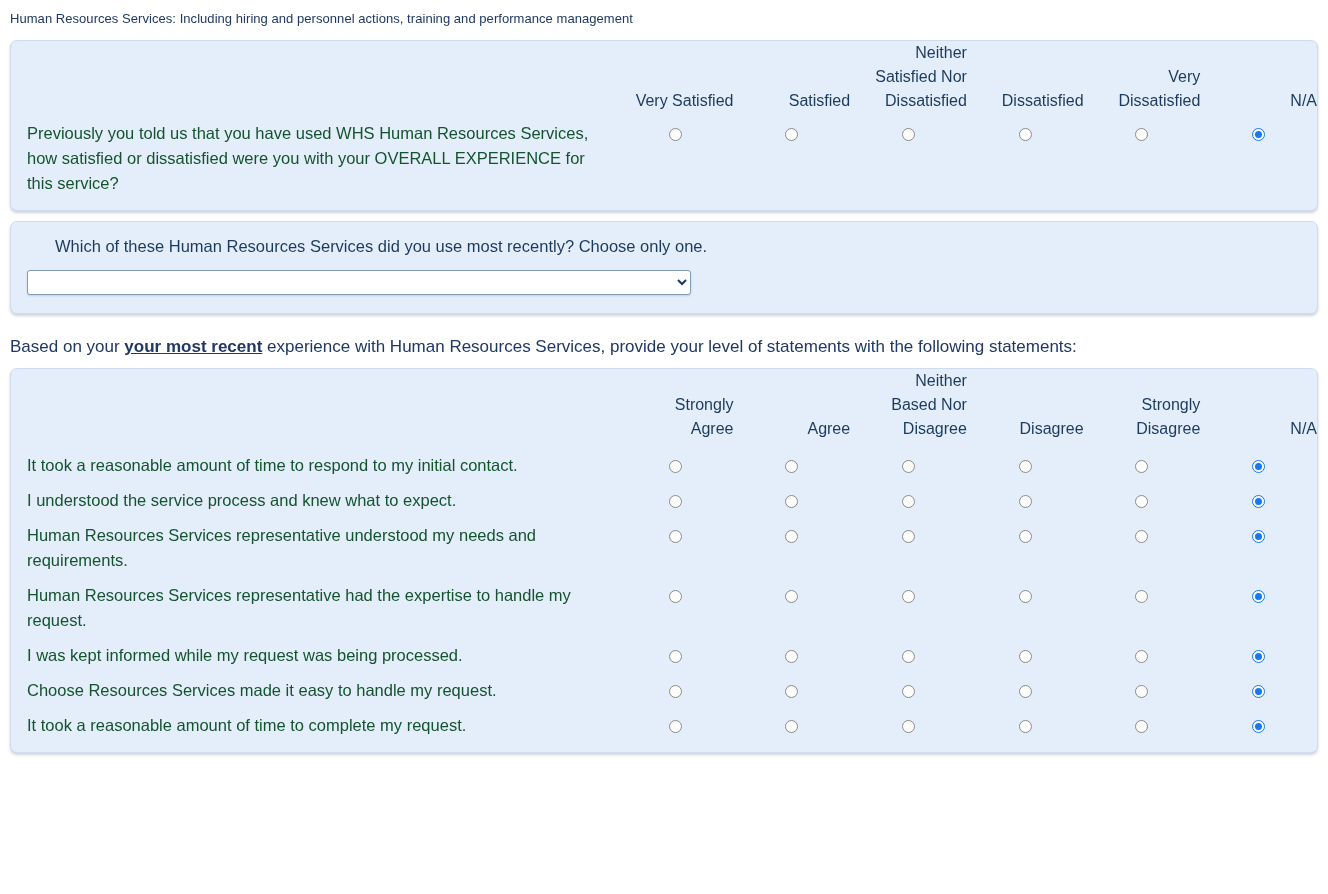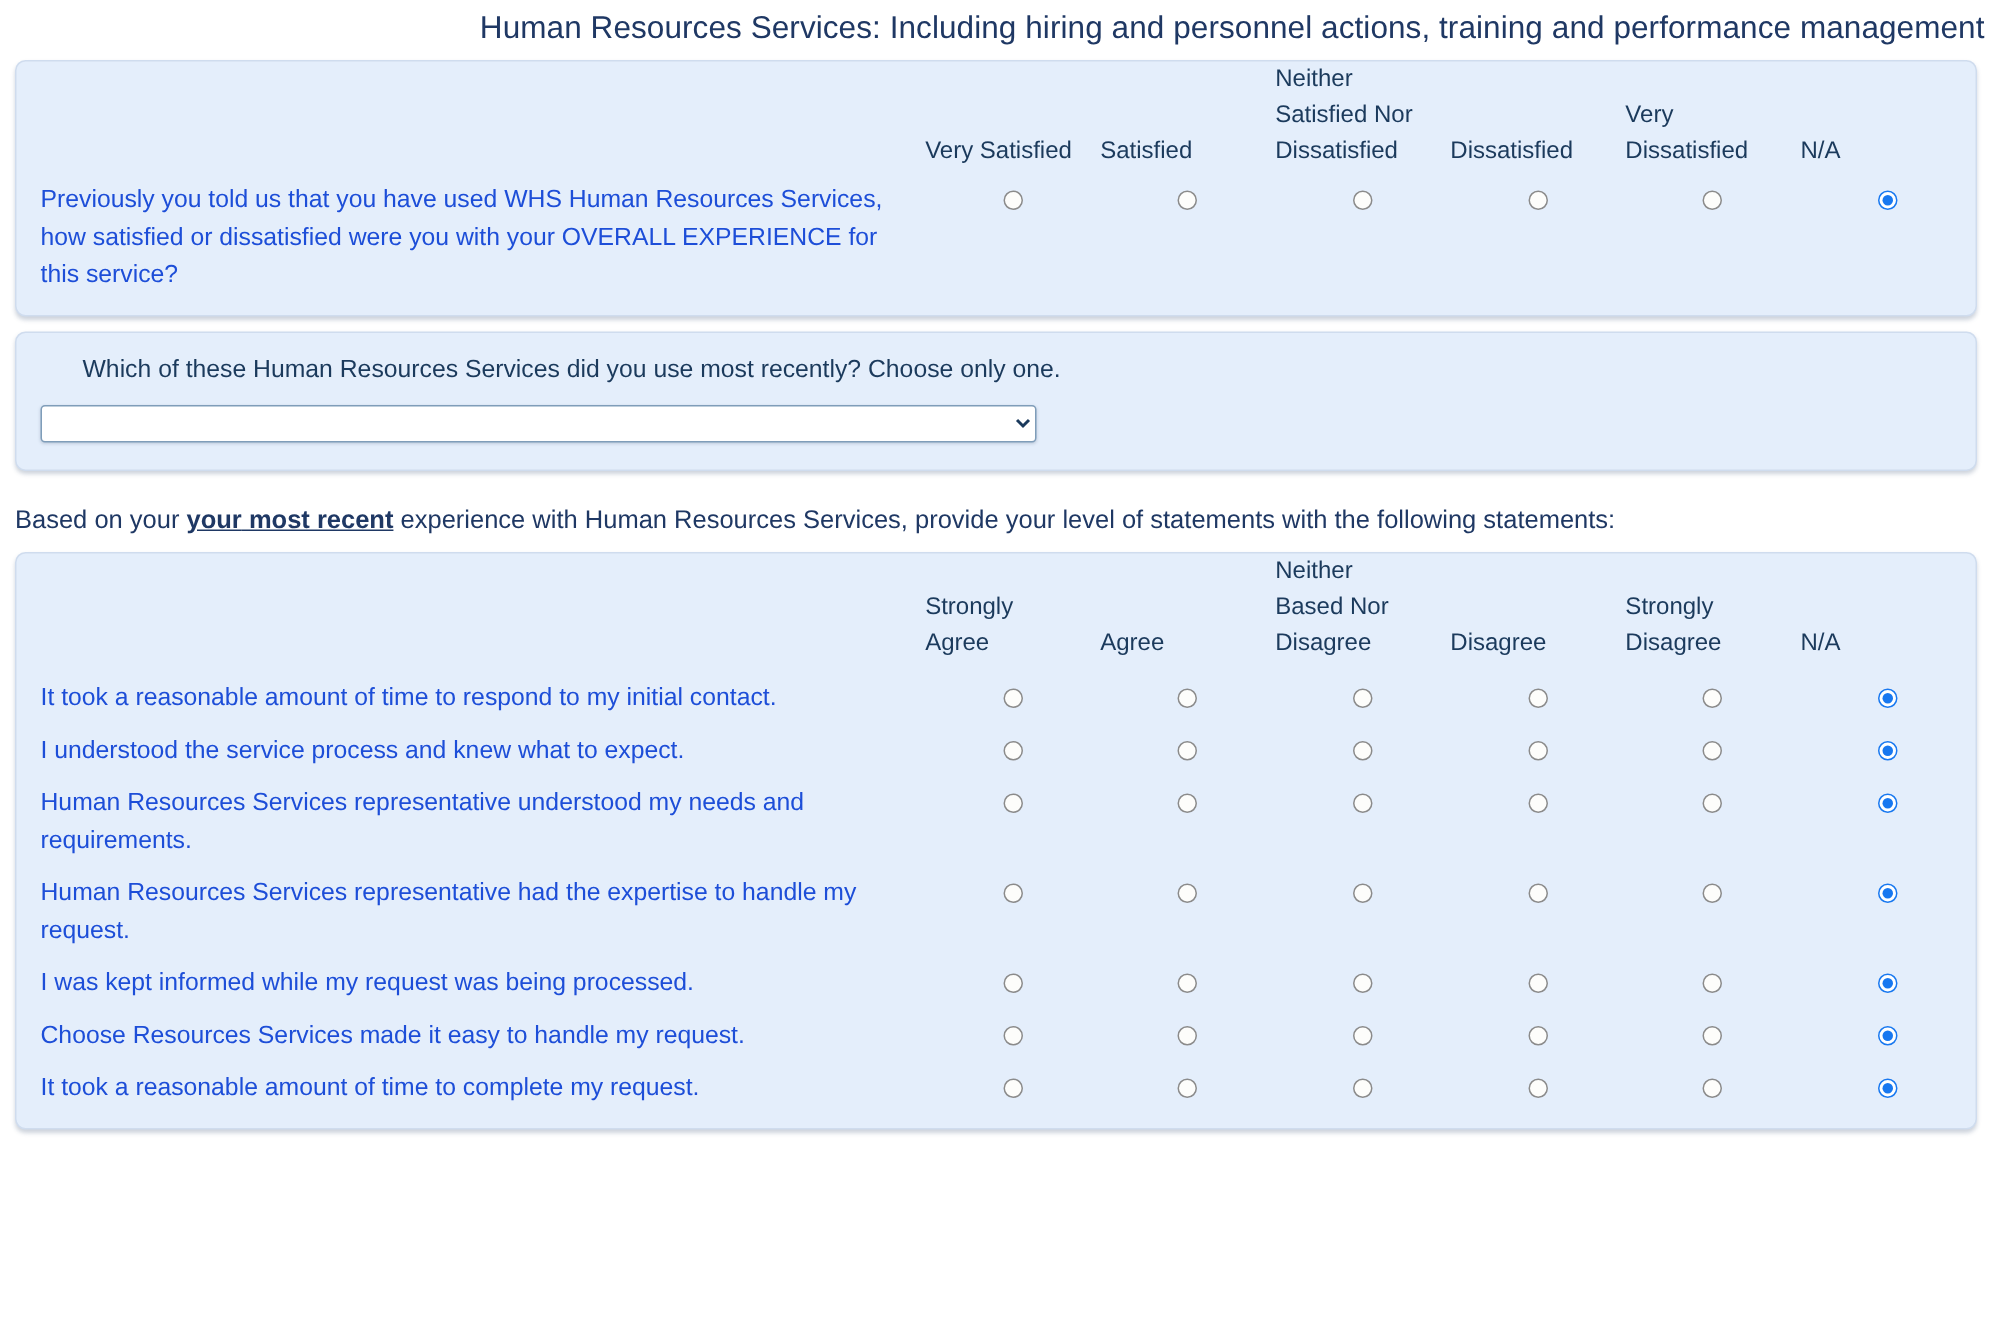--- a/index.html
+++ b/index.html
@@ -17,27 +17,26 @@
   }
 
   .page {
     width: 1328px;
     box-sizing: border-box;
     padding: 0;
   }
 
   
   .section-title {
-    font-size: 21px;
+    font-size: 13px;
     color: #1f3864;
-    padding: 8px 5px 0 10px;
+    padding: 8px 17px 0 10px;
     line-height: 22px;
     letter-spacing: 0.05px;
     white-space: nowrap;
-    text-align: right;
   }
 
   
   .panel {
     background: #e4eefb;
     border: 1px solid #cfdcee;
     border-radius: 7px;
     box-shadow: 0 2px 3px rgba(90, 110, 140, 0.30);
     box-sizing: border-box;
     margin: 10px 10px 0 10px;
@@ -50,32 +49,32 @@
     border-collapse: collapse;
     table-layout: fixed;
   }
   table.matrix col.c-label { width: 600px; }
   table.matrix col.c-opt   { width: 115.6px; }
 
   table.matrix th.opt-head {
     font-weight: normal;
     font-size: 16px;
     color: #1b3a5c;
-    text-align: left;
+    text-align: right;
     vertical-align: bottom;
     line-height: 24px;
     padding: 0 0 6px 0;
   }
   table.matrix th.blank-head {
     padding: 0;
   }
   table.matrix td.stmt {
     font-size: 16.5px;
     line-height: 25px;
-    color: #1d4ed8;
+    color: #14532d;
     padding: 5px 10px 5px 16px;
     vertical-align: top;
   }
   table.matrix td.radio-cell {
     text-align: center;
     vertical-align: top;
     padding: 9px 0 5px 0;
   }
 
   

